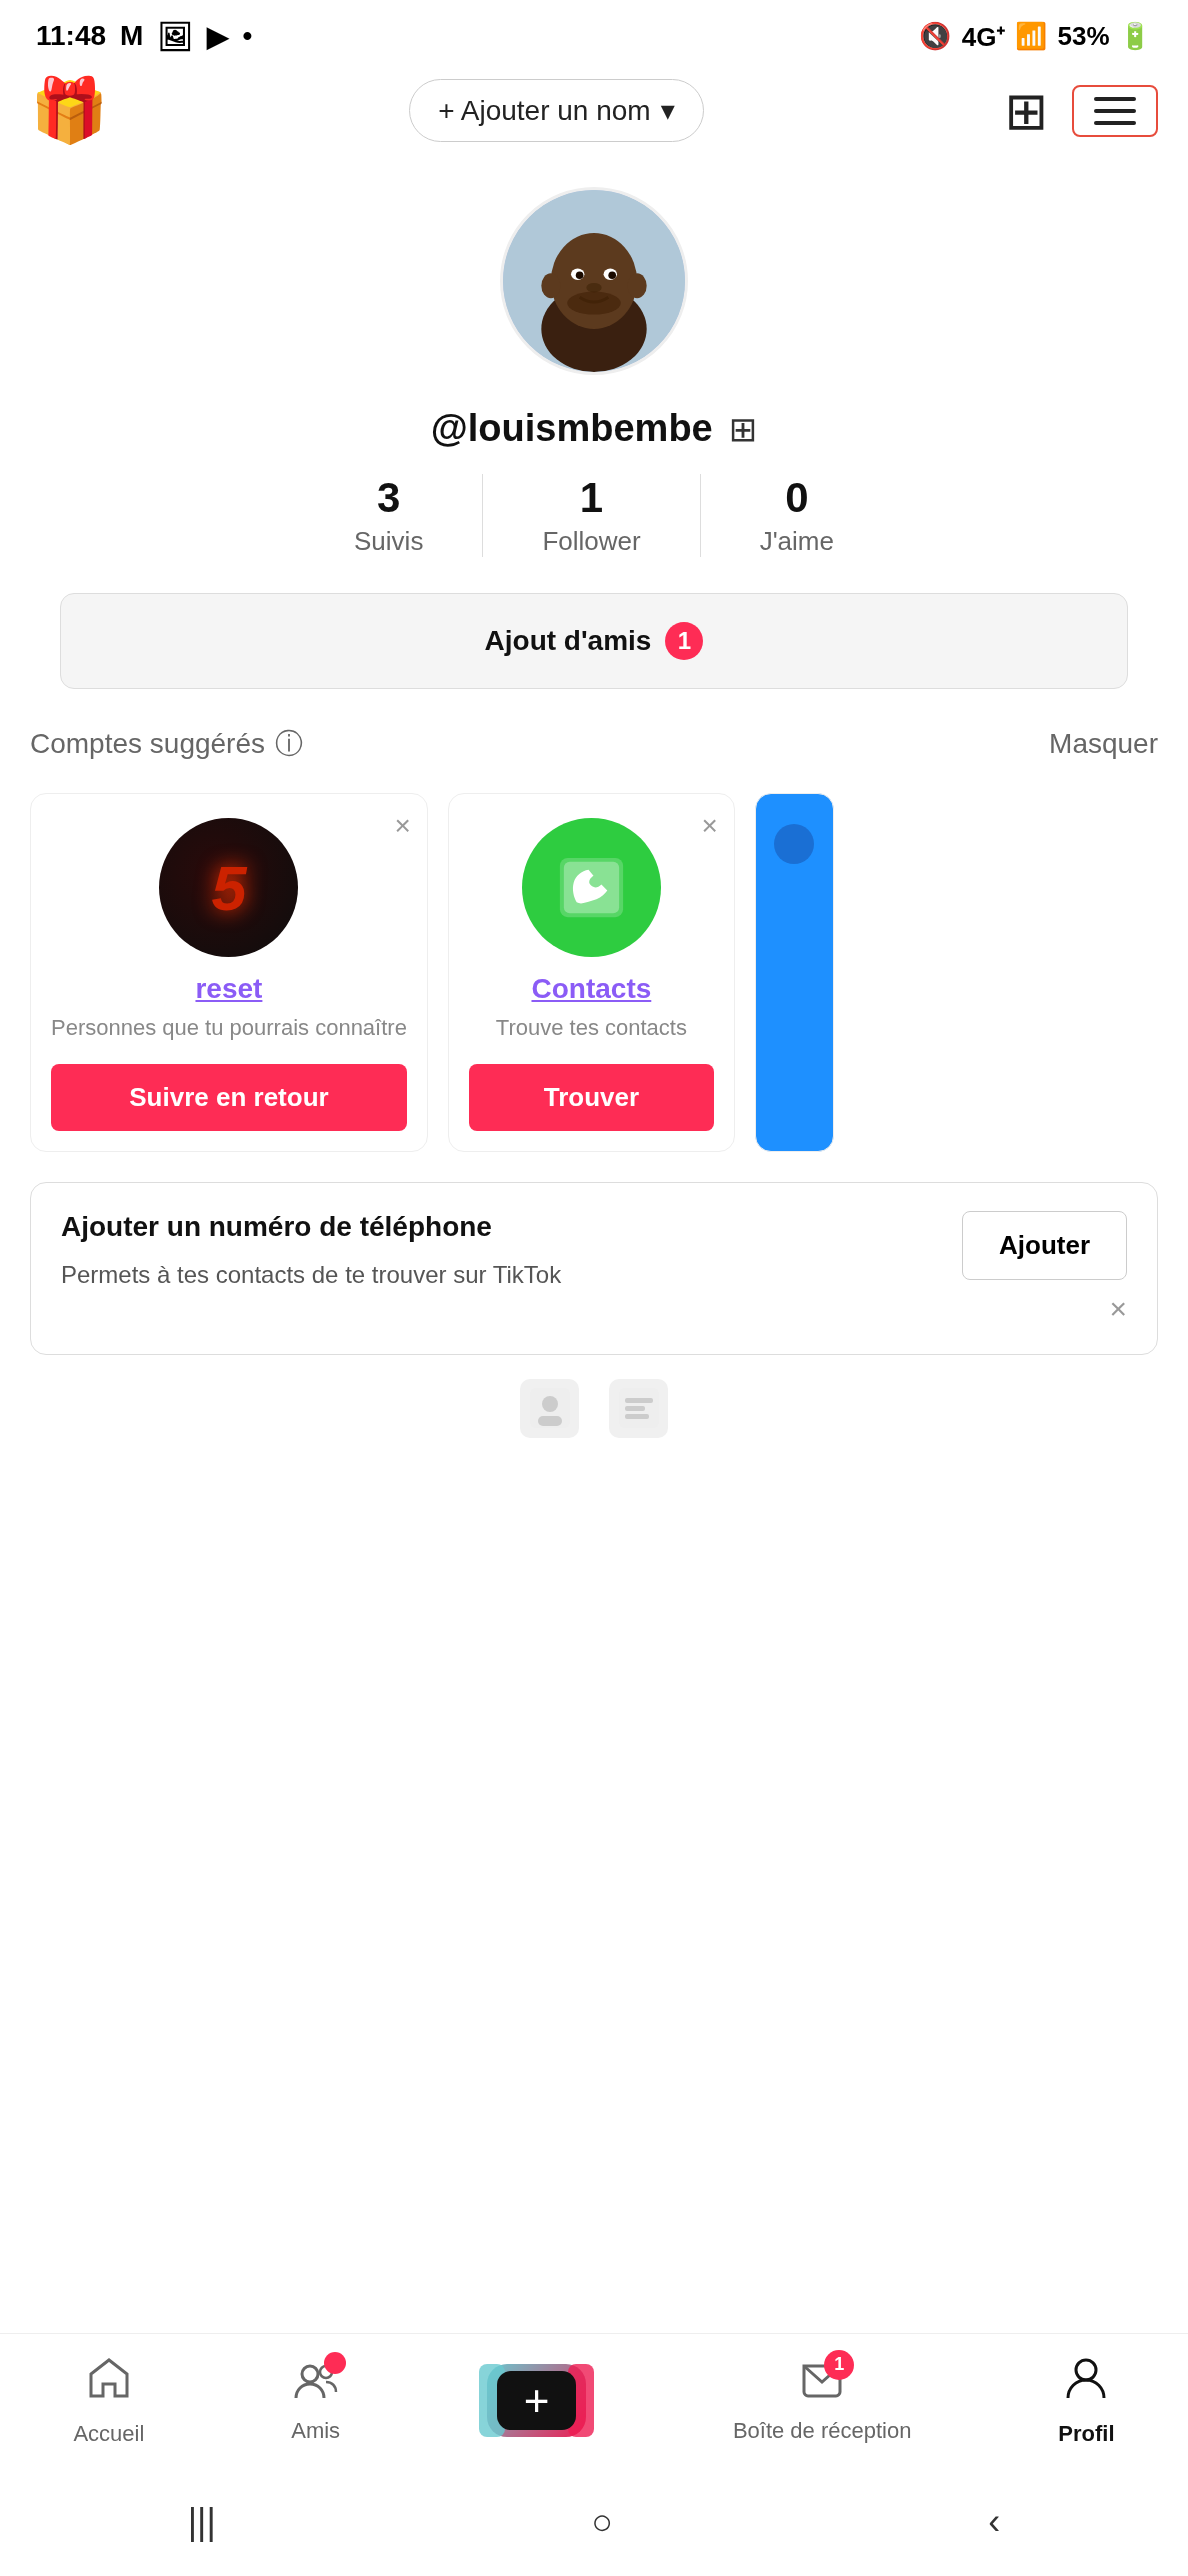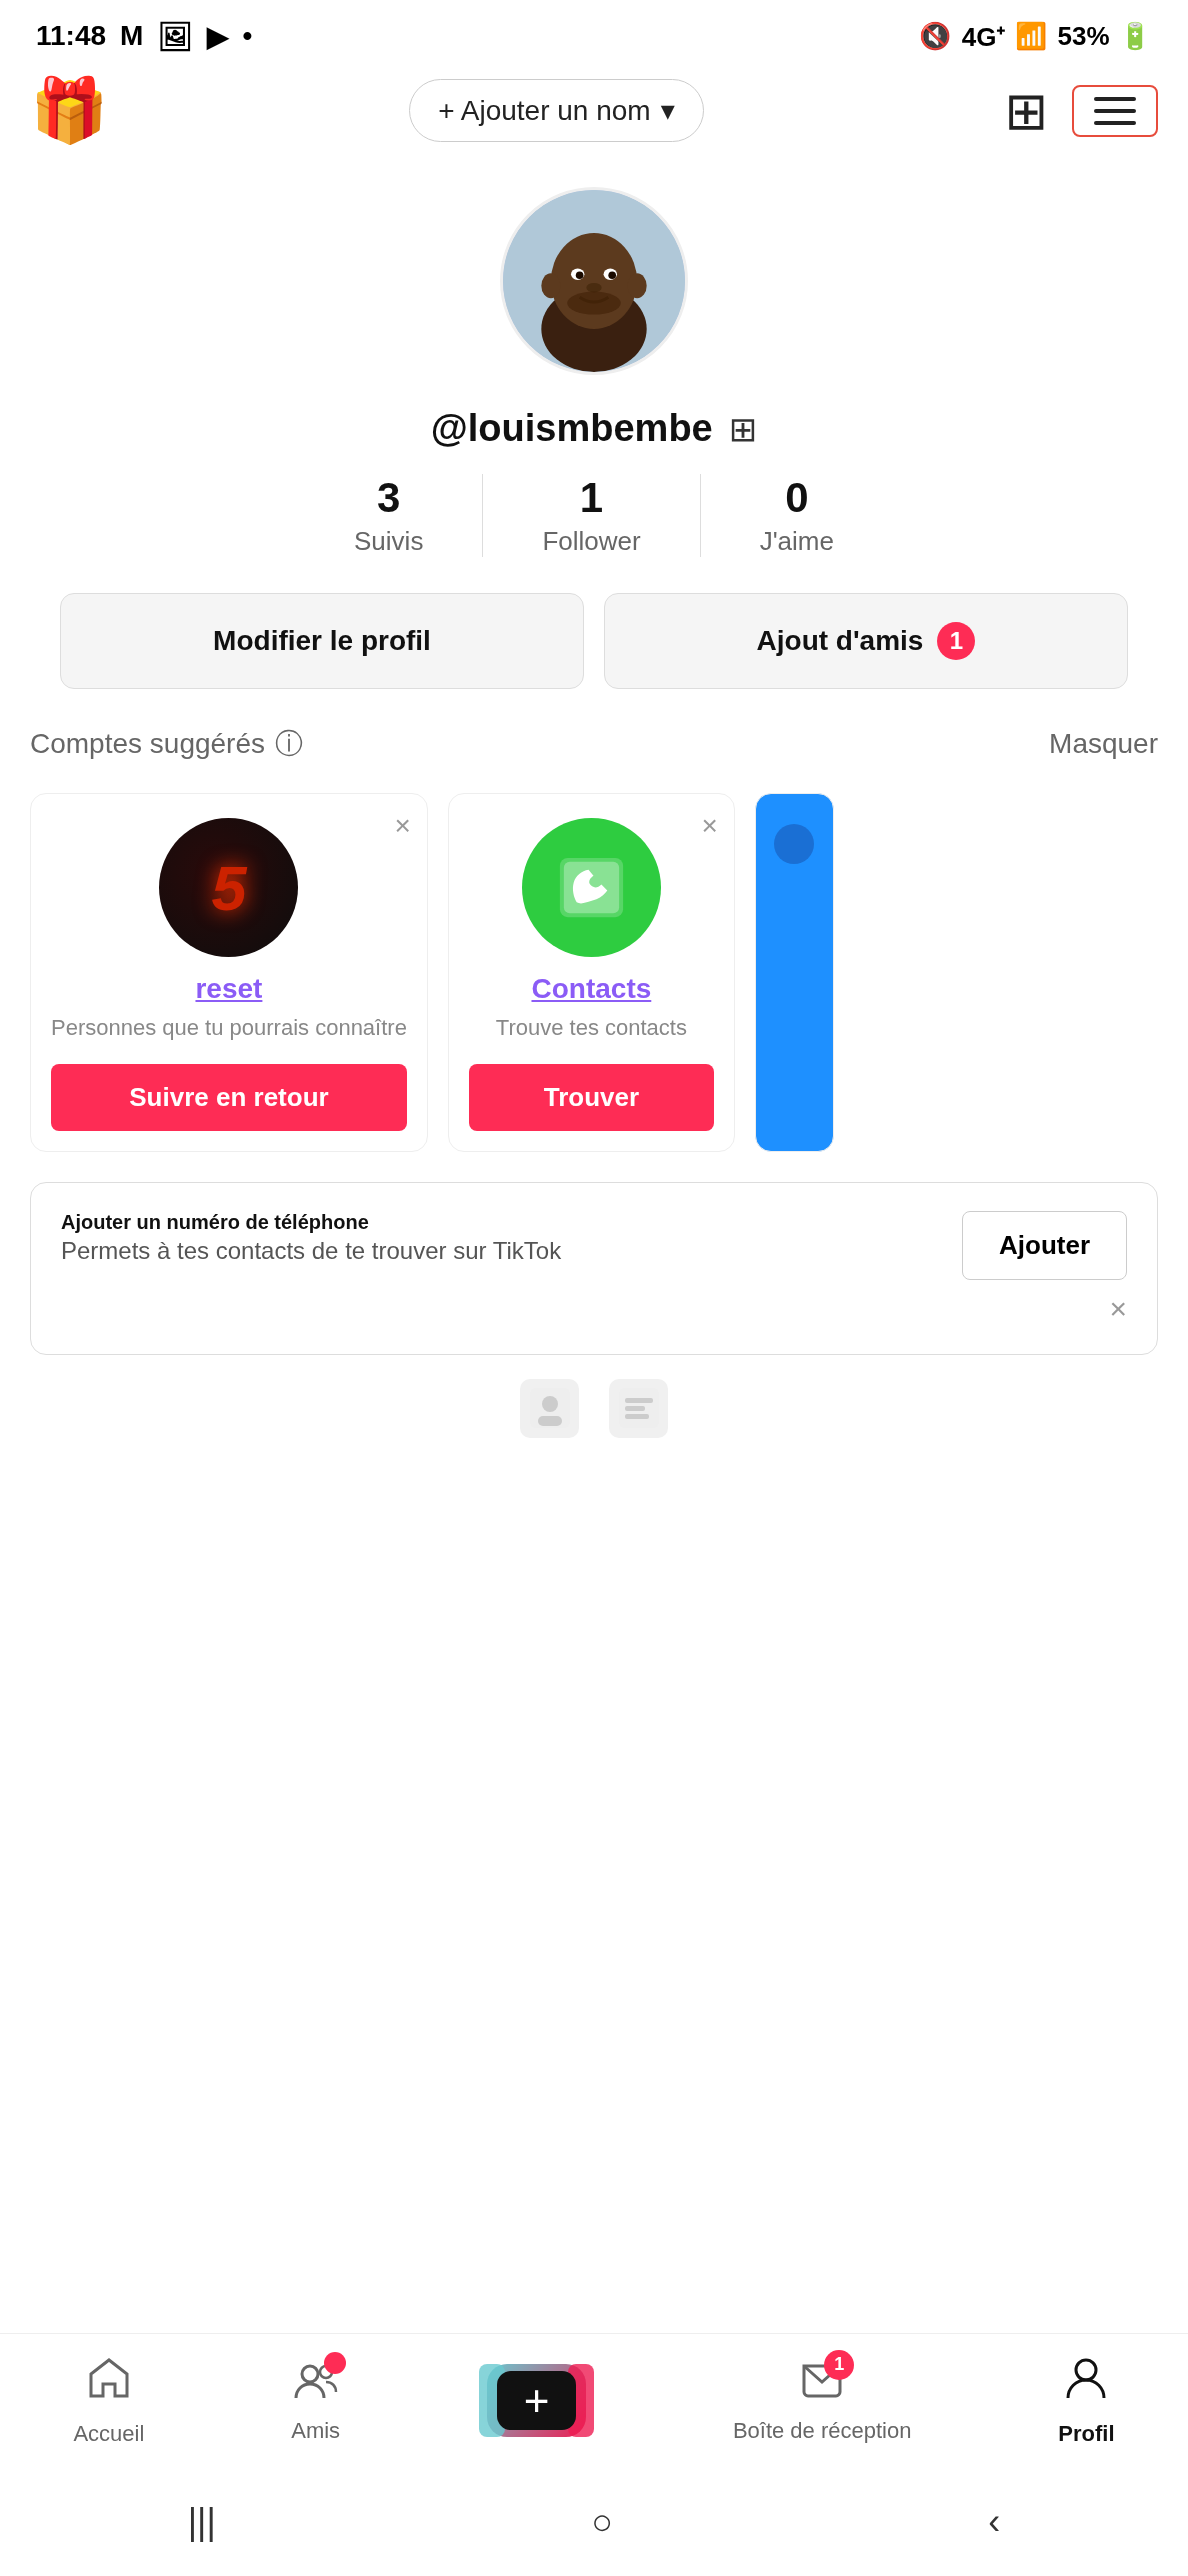--- a/index.html
+++ b/index.html
@@ -279,24 +279,24 @@
       border: 1.5px solid #ddd;
       border-radius: 16px;
       padding: 28px 30px;
       display: flex;
       align-items: flex-start;
       justify-content: space-between;
       gap: 20px;
       background: #fff;
     }
     .phone-banner-text h3 {
-      font-size: 20px;
+      font-size: 28px;
       font-weight: 700;
       color: #111;
-      margin-bottom: 0;
+      margin-bottom: 15px;
     }
     .phone-banner-text p {
       font-size: 24px;
       color: #555;
       line-height: 1.4;
     }
     .phone-banner-right {
       display: flex;
       flex-direction: column;
       align-items: flex-end;
@@ -570,23 +570,20 @@
       <span class="stat-label">Follower</span>
     </div>
     <div class="stat-item">
       <span class="stat-number">0</span>
       <span class="stat-label">J'aime</span>
     </div>
   </div>
 
   <div class="action-btns">
     <button class="action-btn">
-      <span>Modifier le profil</span>
-    </button>
-    <button class="action-btn">
       <span>Ajout d'amis</span>
       <span class="badge">1</span>
     </button>
   </div>
 </div>
 
 <div class="suggested-header">
   <div class="suggested-title">
     <span>Comptes suggérés</span>
     <span>ⓘ</span>

